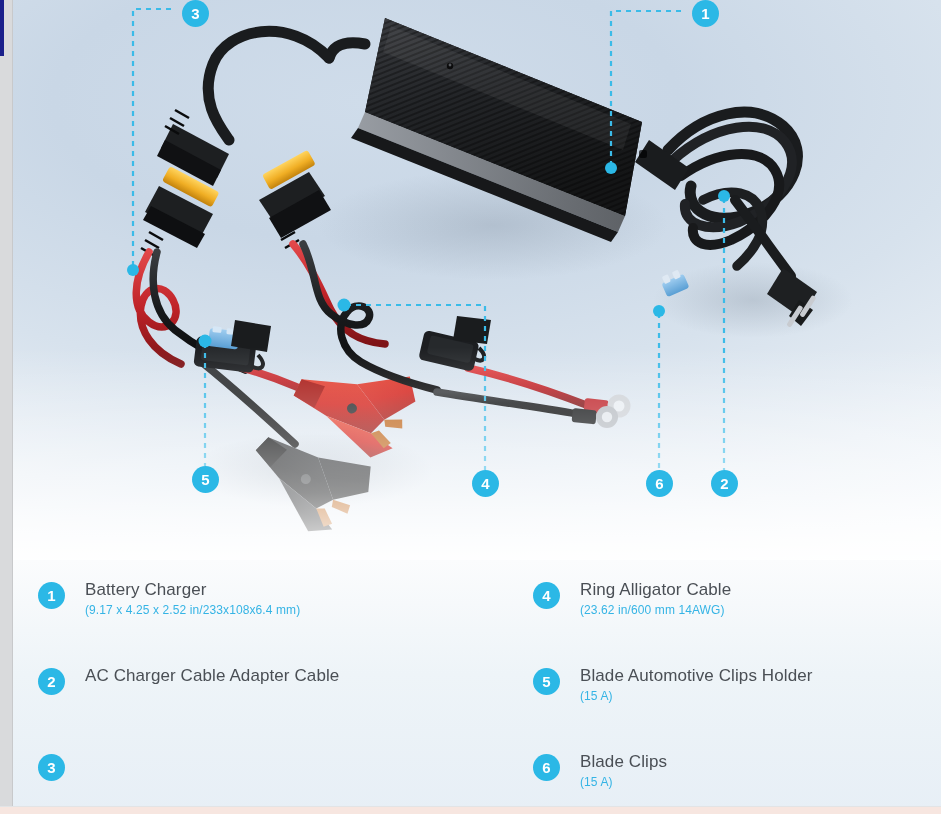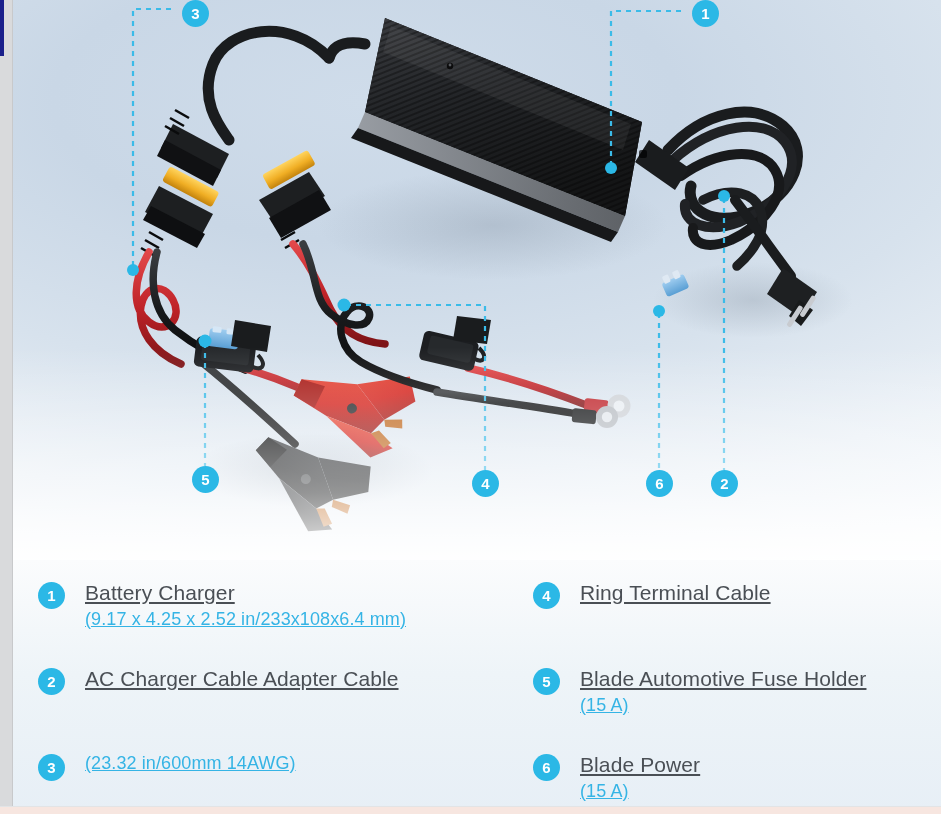--- a/index.html
+++ b/index.html
@@ -39,22 +39,22 @@
   .col{position:absolute;top:20px;}
   .col-left{left:25px;width:470px;}
   .col-right{left:520px;width:400px;}
   .row{position:relative;margin-bottom:28px;padding-left:47px;min-height:58px;}
   .badge{
     position:absolute;left:0;top:2px;width:27px;height:27px;border-radius:50%;
     background:#2bb8e6;color:#fff;font-size:15px;font-weight:bold;
     display:flex;align-items:center;justify-content:center;line-height:1;
     letter-spacing:0;
   }
-  .ttl{font-size:21px;color:#4a4f55;letter-spacing:.1px;line-height:1.22;text-decoration:underline;}
-  .sub{font-size:18px;color:#35b4e5;letter-spacing:.1px;line-height:1.3;margin-top:2px;text-decoration:underline;}
+  .ttl{font-size:17px;color:#4a4f55;letter-spacing:.1px;line-height:1.22;}
+  .sub{font-size:12px;color:#35b4e5;letter-spacing:.1px;line-height:1.3;margin-top:2px;}
 
   
   .cbadge{
     position:absolute;width:27px;height:27px;border-radius:50%;
     background:#2bb8e6;color:#fff;font-size:15px;font-weight:bold;
     display:flex;align-items:center;justify-content:center;z-index:20;line-height:1;
     box-shadow:0 0 0 0 rgba(0,0,0,0);
   }
 </style>
 </head>
@@ -300,37 +300,37 @@
         <div class="badge">1</div>
         <div class="ttl">Battery Charger</div>
         <div class="sub">(9.17 x 4.25 x 2.52 in/233x108x6.4 mm)</div>
       </div>
       <div class="row">
         <div class="badge">2</div>
         <div class="ttl">AC Charger Cable Adapter Cable</div>
       </div>
       <div class="row">
         <div class="badge">3</div>
-        <div class="sub">(23.32 in/600mm 14AWG)</div>
       </div>
     </div>
 
     <div class="col col-right">
       <div class="row">
         <div class="badge">4</div>
-        <div class="ttl">Ring Terminal Cable</div>
+        <div class="ttl">Ring Alligator Cable</div>
+        <div class="sub">(23.62 in/600 mm 14AWG)</div>
       </div>
       <div class="row">
         <div class="badge">5</div>
-        <div class="ttl">Blade Automotive Fuse Holder</div>
+        <div class="ttl">Blade Automotive Clips Holder</div>
         <div class="sub">(15 A)</div>
       </div>
       <div class="row">
         <div class="badge">6</div>
-        <div class="ttl">Blade Power</div>
+        <div class="ttl">Blade Clips</div>
         <div class="sub">(15 A)</div>
       </div>
     </div>
   </div>
 
   <div class="edge-strip"></div>
   <div class="edge-navy"></div>
   <div class="edge-line"></div>
   <div class="bottom-line"></div>
   <div class="bottom-bar"></div>

